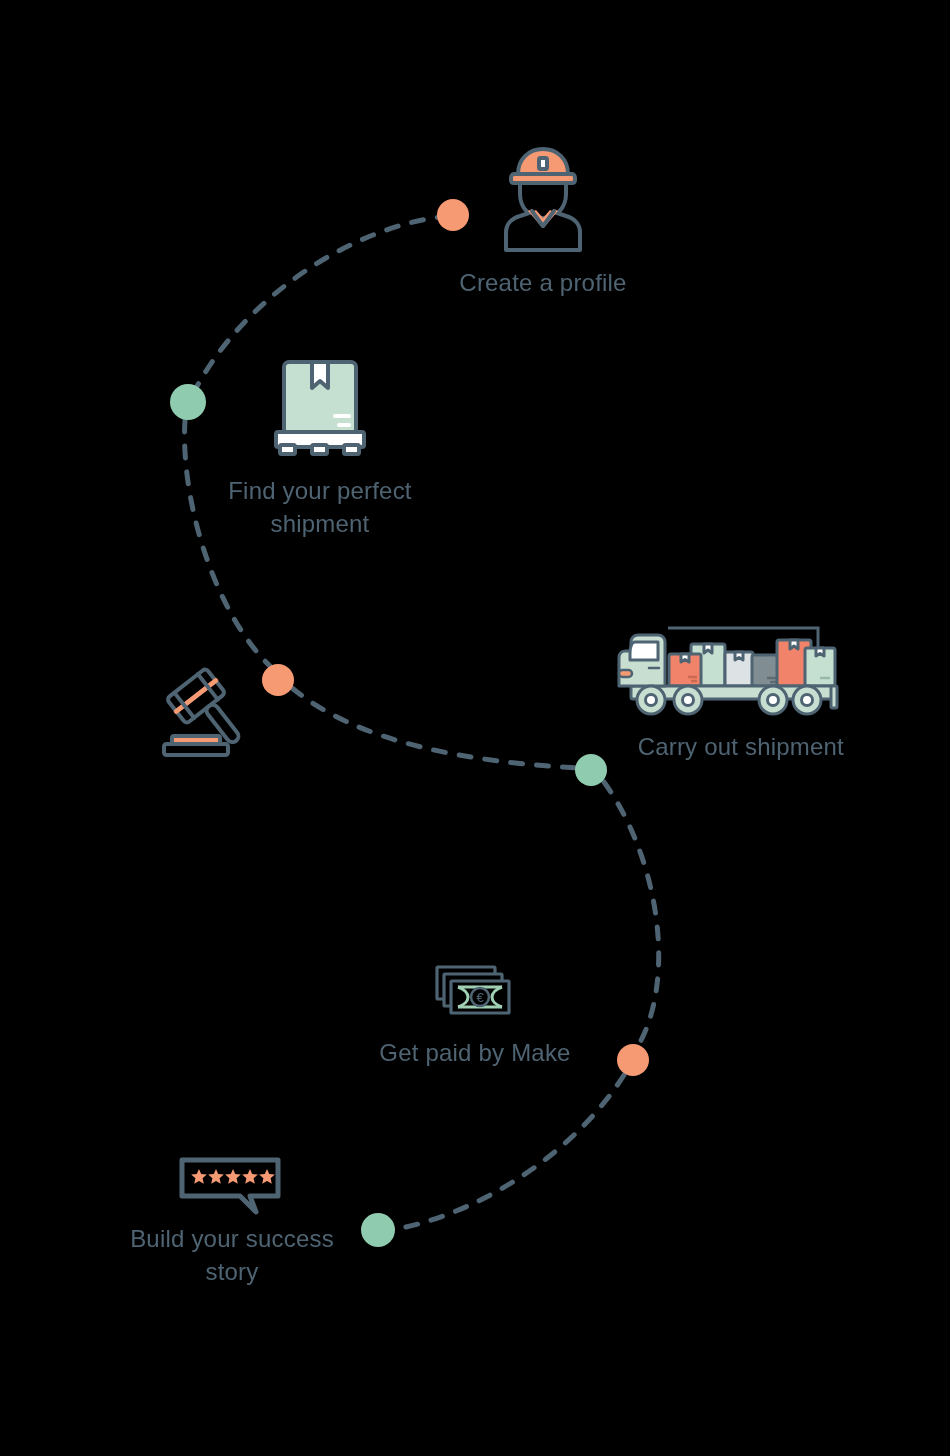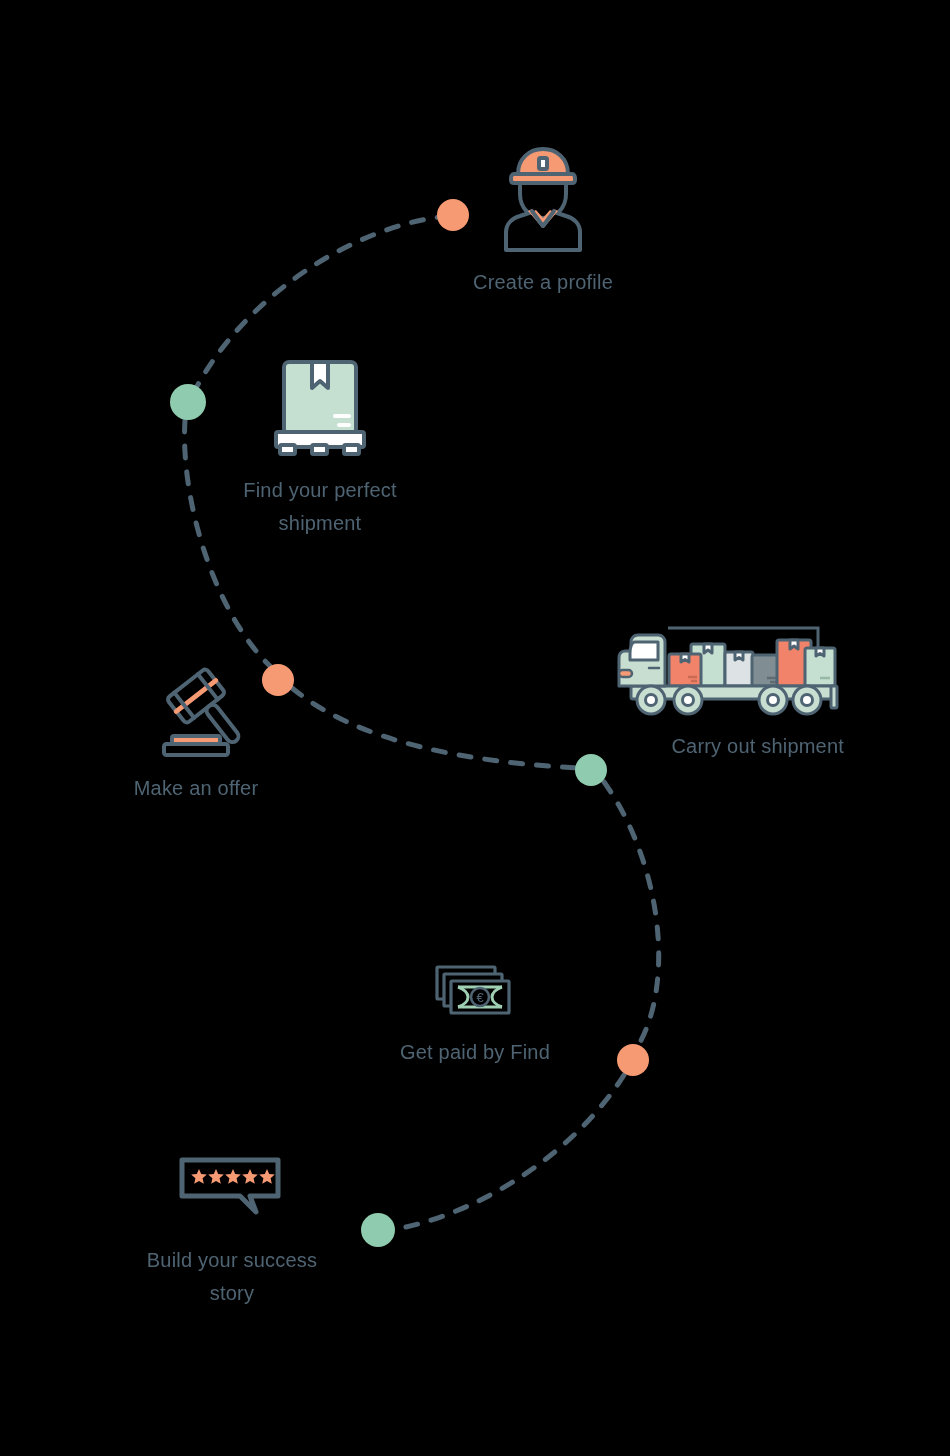--- a/index.html
+++ b/index.html
@@ -26,21 +26,21 @@
     left: 0; top: 0;
     width: 950px;
     height: 1456px;
   }
   .step {
     position: absolute;
     text-align: center;
   }
   .step-label {
     color: #4f6473;
-    font-size: 20px;
+    font-size: 24px;
     line-height: 33px;
     letter-spacing: 0.2px;
     white-space: pre-line;
     font-weight: 400;
   }
   .icon-wrap {
     display: flex;
     align-items: flex-end;
     justify-content: center;
   }
@@ -50,21 +50,21 @@
   #step-offer     { left: 106px; top: 660px;  width: 180px; }
   #step-carry     { left: 608px; top: 620px;  width: 236px; }
   #step-paid      { left: 376px; top: 962px;  width: 198px; }
   #step-story     { left: 126px; top: 1156px; width: 212px; }
 
   #step-profile .step-label { margin-top: 14px; }
   #step-find .step-label    { margin-top: 16px; }
   #step-offer .step-label   { margin-top: 10px; }
   #step-carry .step-label   { margin-top: 10px; text-align: right; }
   #step-paid .step-label    { margin-top: 12px; }
-  #step-story .step-label   { margin-top: 26px; }
+  #step-story .step-label   { margin-top: 4px; }
 </style>
 </head>
 <body>
 
 <div id="stage">
 
   <svg class="path-layer" viewBox="0 0 950 1456" xmlns="http://www.w3.org/2000/svg">
     <g fill="none" stroke="#4f6473" stroke-width="5" stroke-linecap="round" stroke-dasharray="12 14">
       <path d="M 449 216 C 360 224 250 290 196 388"></path>
       <path d="M 185 420 C 180 500 215 615 272 668"></path>
@@ -143,21 +143,20 @@
 
           <g transform="rotate(-38 46 36)">
             <rect x="44" y="52" width="12" height="44" rx="6" fill="#000"></rect>
           </g>
 
           <rect x="22" y="76" width="48" height="8" rx="2" fill="#f69a74"></rect>
           <rect x="14" y="84" width="64" height="11" rx="2.5" fill="#000"></rect>
         </g>
       </svg>
     </div>
-    <div class="step-label">Make an offer</div>
   </div>
 
   <div class="step" id="step-carry">
     <div class="icon-wrap">
       <svg width="226" height="100" viewBox="0 0 226 100" xmlns="http://www.w3.org/2000/svg">
 
         <path d="M55 8 L205 8 L205 68 L55 68" fill="none" stroke="#4f6473" stroke-width="3"></path>
 
         <g stroke="#4f6473" stroke-width="3" stroke-linejoin="round">
 
@@ -220,21 +219,21 @@
           <rect x="19" y="19" width="58" height="32" rx="1"></rect>
         </g>
 
         <path d="M26 25 C32 27 36 31 36 35 C36 39 32 43 26 45
                  M70 25 C64 27 60 31 60 35 C60 39 64 43 70 45" fill="none" stroke="#9fd0b4" stroke-width="3"></path>
         <path d="M26 25 L70 25 M26 45 L70 45" stroke="#9fd0b4" stroke-width="3"></path>
         <circle cx="48" cy="35" r="9" fill="none" stroke="#4f6473" stroke-width="2.6"></circle>
         <text x="48" y="40" text-anchor="middle" font-family="Liberation Sans, sans-serif" font-size="13" fill="#4f6473">€</text>
       </svg>
     </div>
-    <div class="step-label">Get paid by Find</div>
+    <div class="step-label">Get paid by Make</div>
   </div>
 
   <div class="step" id="step-story">
     <div class="icon-wrap">
       <svg width="108" height="62" viewBox="0 0 108 62" xmlns="http://www.w3.org/2000/svg">
 
         <path d="M4 4 L100 4 L100 40 L72 40 L78 56 L62 40 L4 40 Z" fill="#000000" stroke="#4f6473" stroke-width="5" stroke-linejoin="round"></path>
 
         <g fill="#f69a74">
           <path d="M21 13 l2.2 5.1 5.6 .5 -4.2 3.7 1.2 5.5 -4.8 -2.9 -4.8 2.9 1.2 -5.5 -4.2 -3.7 5.6 -.5 Z"></path>

